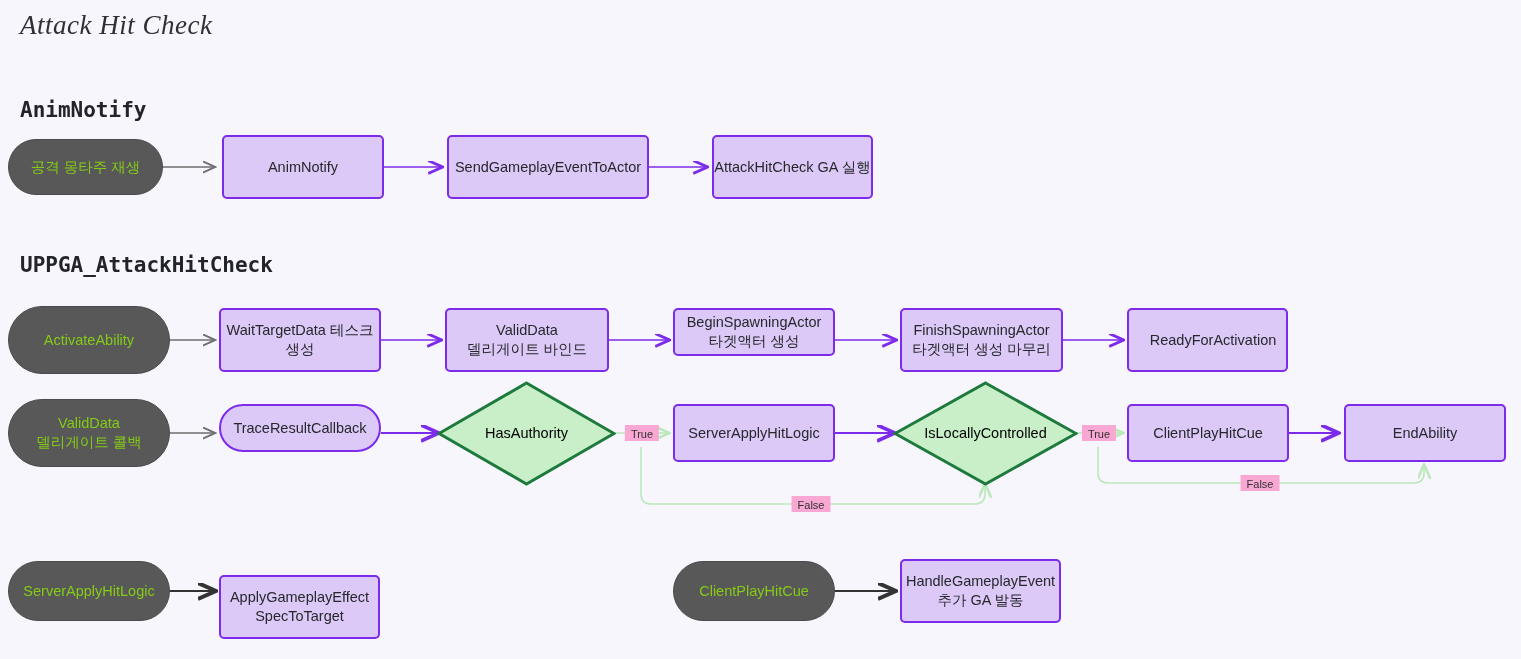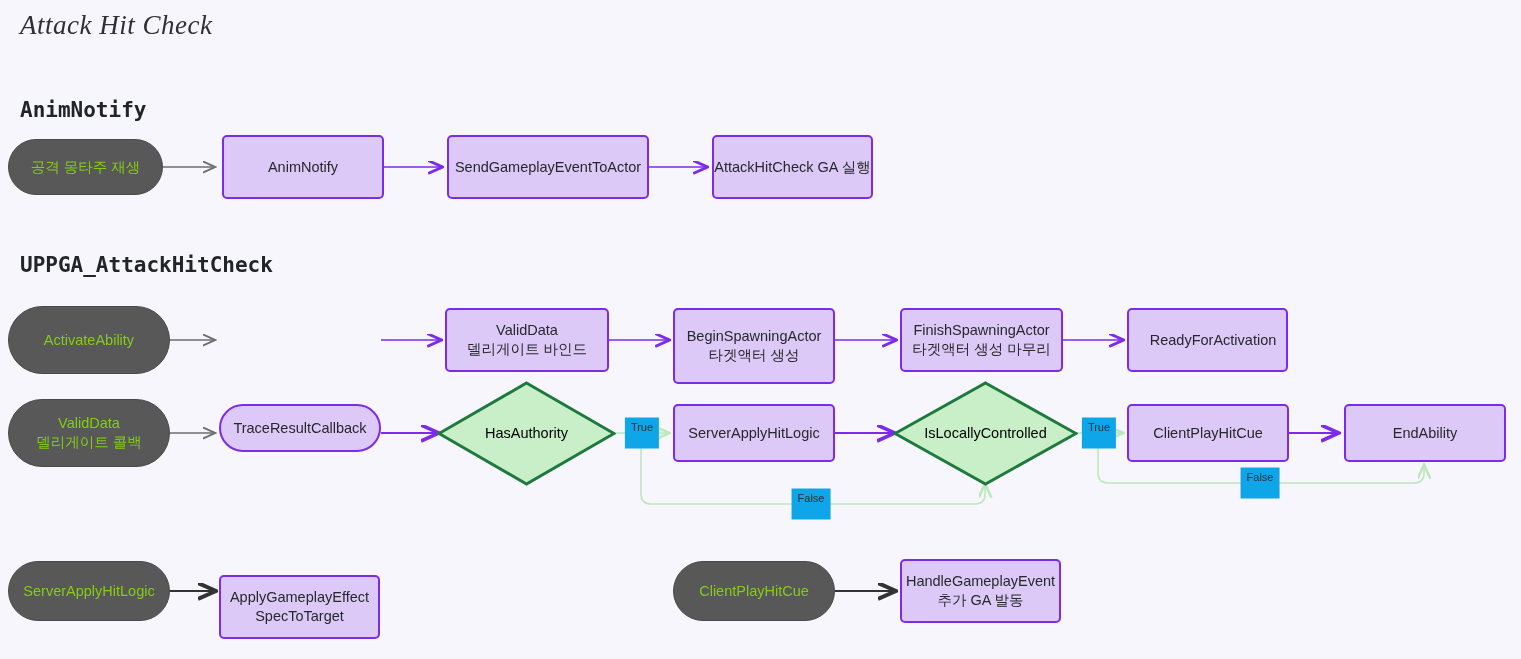--- a/index.html
+++ b/index.html
@@ -81,25 +81,25 @@
     position: absolute;
     font-family: "DejaVu Sans Mono", monospace;
     font-size: 21px;
     font-weight: 700;
     color: #22242A;
     letter-spacing: 0px;
   }
   
   .edge-label {
     position: absolute;
-    background: #0ea5e9;
+    background: #f9a8d4;
     color: #303030;
     font-size: 11px;
     font-family: "Liberation Sans", sans-serif;
-    padding: 4px 6px 16px 6px;
+    padding: 4px 6px 1px 6px;
     line-height: 1;
     transform: translate(-50%, -50%);
     white-space: nowrap;
   }
 </style>
 </head>
 <body>
 
 <div id="page">
 
@@ -159,25 +159,27 @@
   <div class="node n-stadium" style="left:8px; top:139px; width:155px; height:56px;">공격 몽타주 재생</div>
 
   <div class="node n-process" style="left:222px; top:135px; width:162px; height:64px;">AnimNotify</div>
 
   <div class="node n-process" style="left:447px; top:135px; width:202px; height:64px;">SendGameplayEventToActor</div>
 
   <div class="node n-process" style="left:712px; top:135px; width:161px; height:64px;">AttackHitCheck GA 실행</div>
 
   <div class="node n-stadium" style="left:8px; top:306px; width:162px; height:68px;">ActivateAbility</div>
 
+  <div class="node n-process" style="left:219px; top:308px; width:162px; height:64px;">WaitTargetData 테스크
+생성</div>
 
   <div class="node n-process" style="left:445px; top:308px; width:164px; height:64px;">ValidData
 델리게이트 바인드</div>
 
-  <div class="node n-process" style="left:673px; top:308px; width:162px; height:76px;">BeginSpawningActor
+  <div class="node n-process" style="left:673px; top:308px; width:162px; height:48px;">BeginSpawningActor
 타겟액터 생성</div>
 
   <div class="node n-process" style="left:900px; top:308px; width:163px; height:64px;">FinishSpawningActor
 타겟액터 생성 마무리</div>
 
   <div class="node n-process" style="left:1127px; top:308px; width:161px; height:64px;padding-left:11px;">ReadyForActivation</div>
 
   <div class="node n-stadium" style="left:8px; top:399px; width:162px; height:68px;">ValidData
 델리게이트 콜백</div>
 

